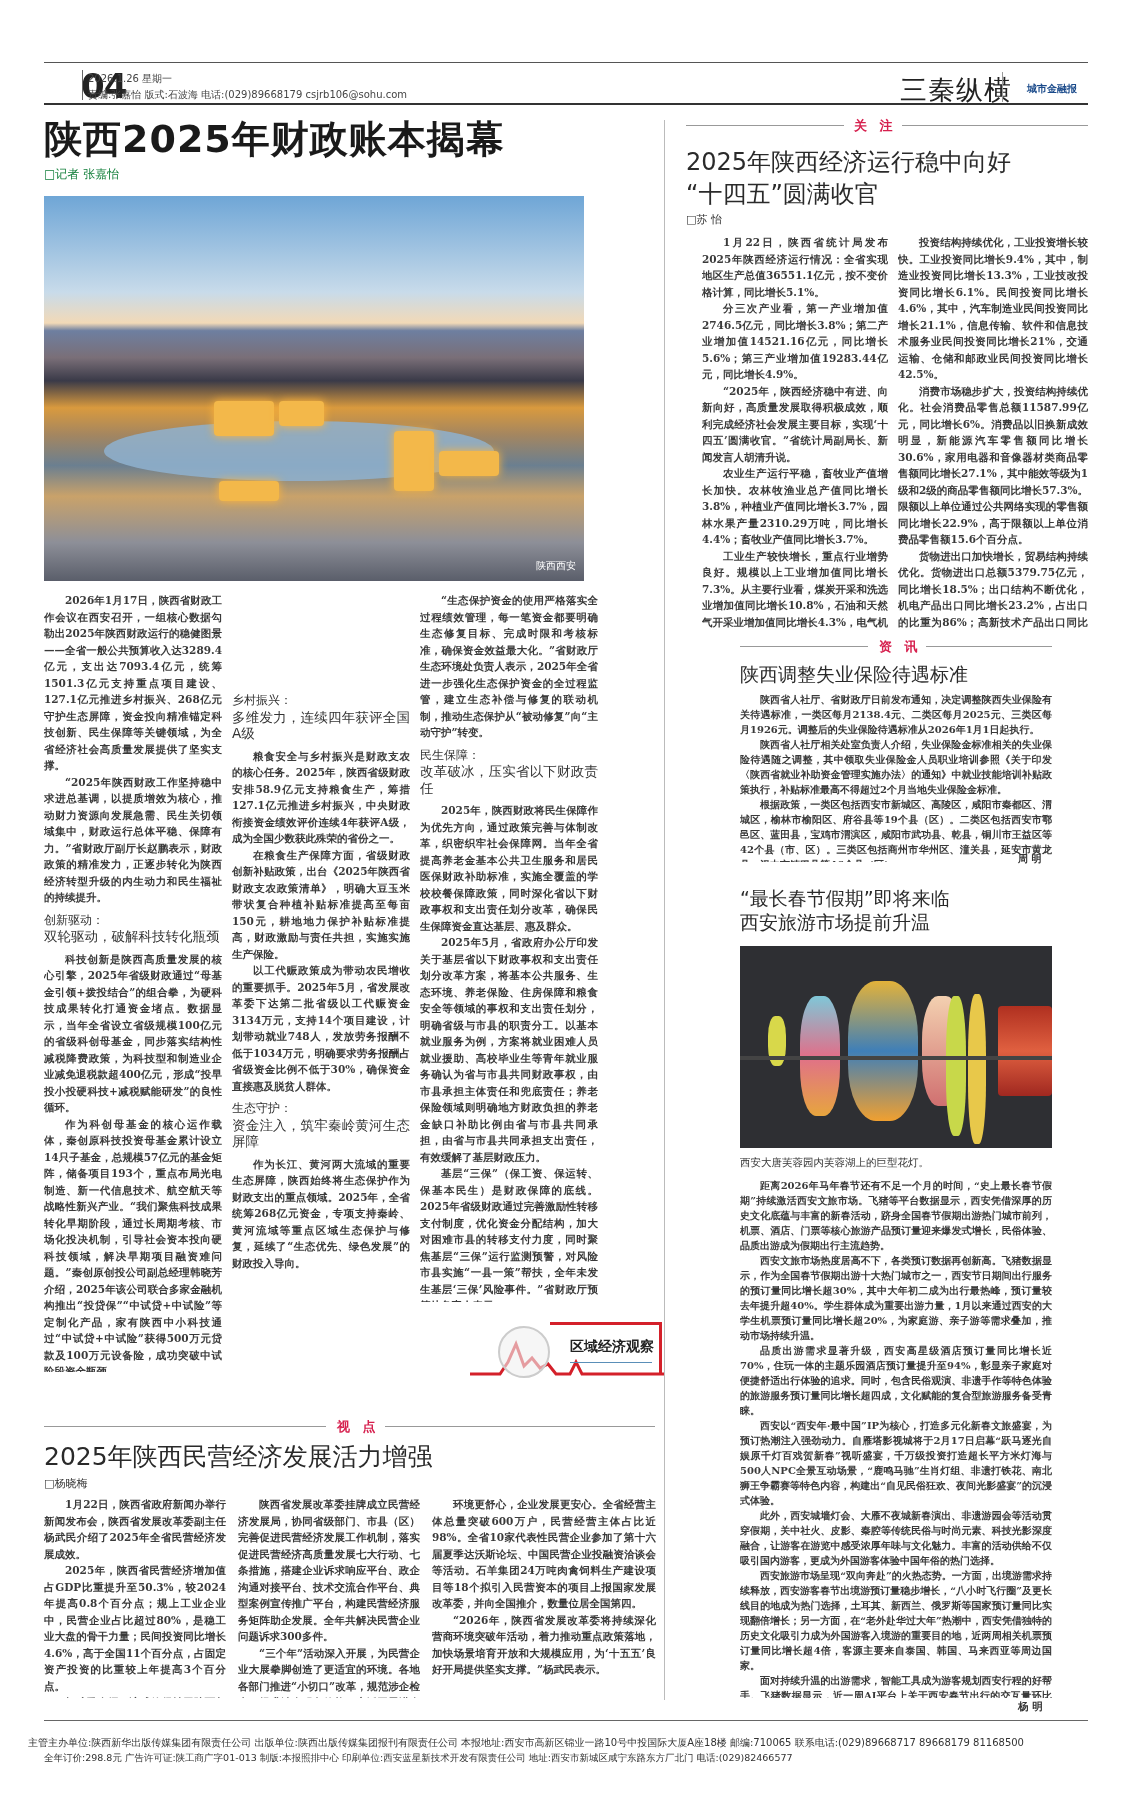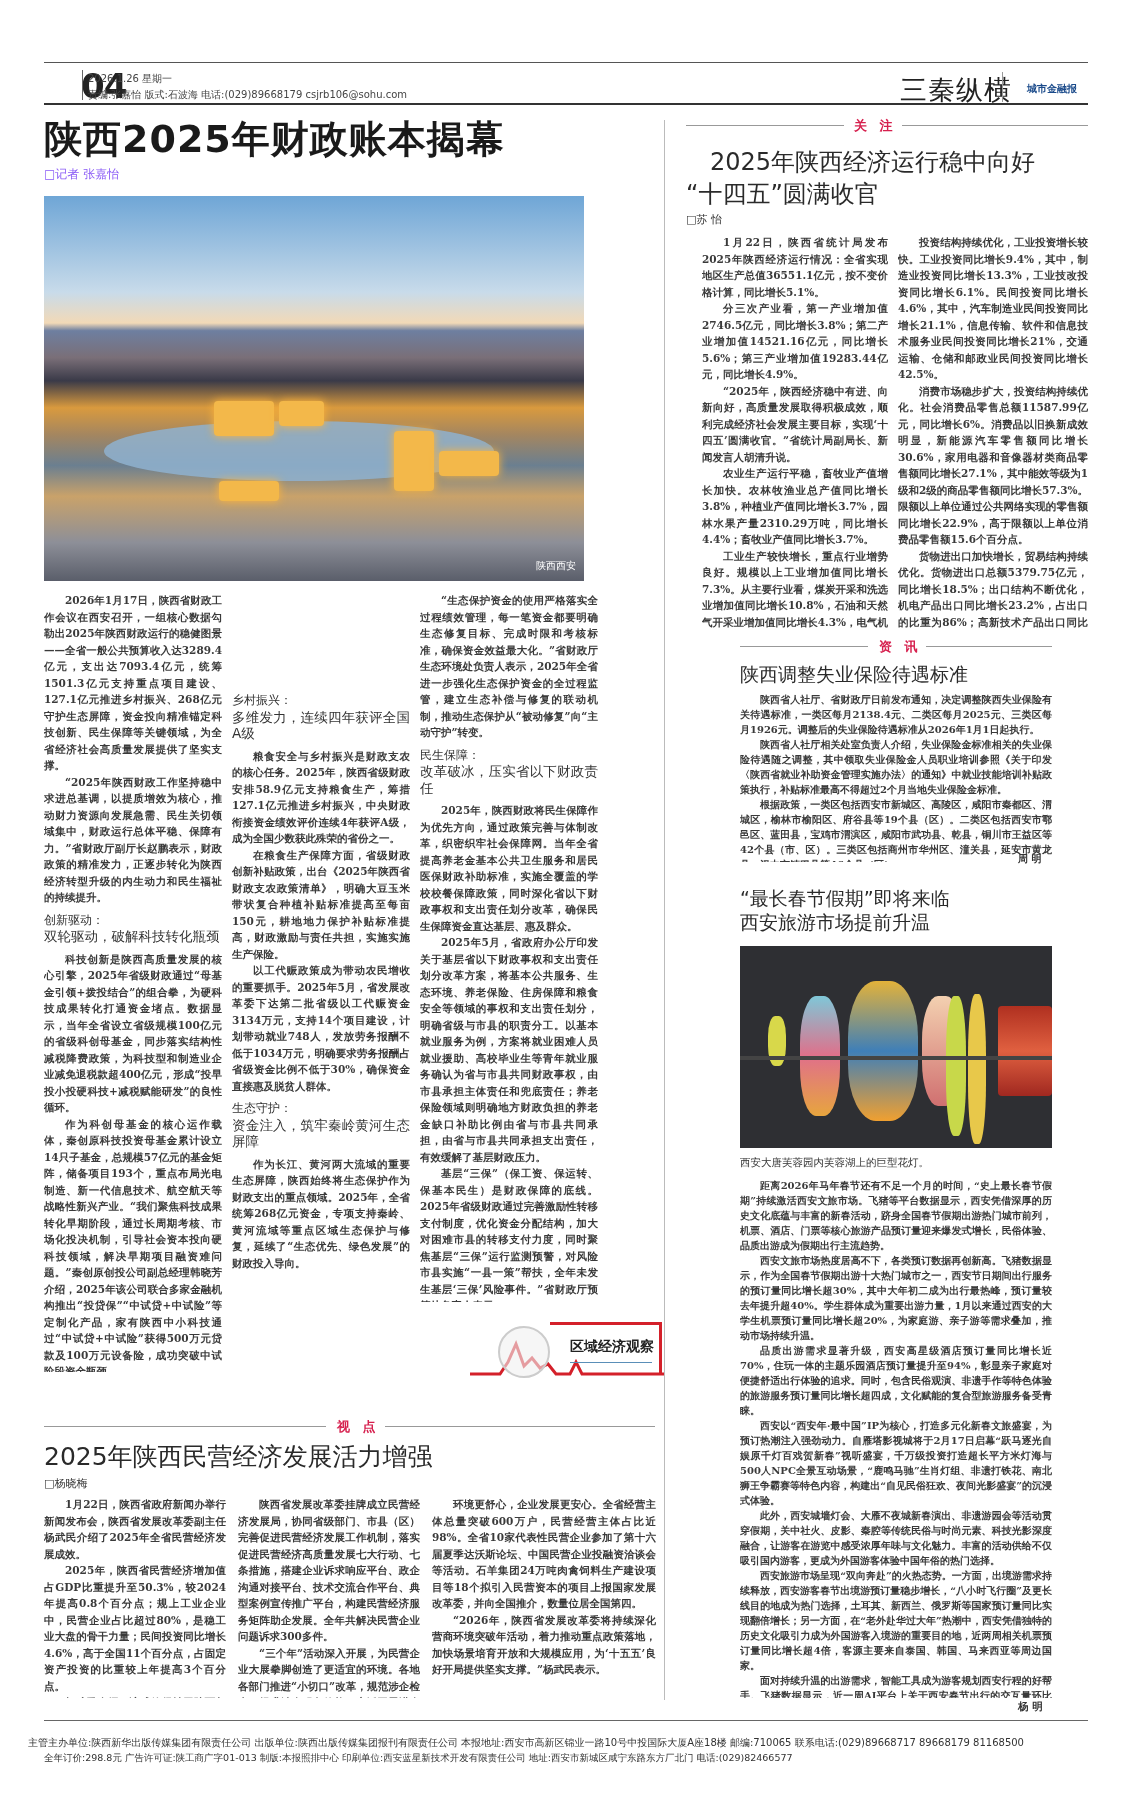--- a/index.html
+++ b/index.html
@@ -13,21 +13,21 @@
   #page-num { left: 44px; top: 66px; font-size: 34px; font-weight: bold; color: #222; letter-spacing: -1px; margin-left: 37px; }
   #hdr-sep { left: 82px; top: 70px; width: 1px; height: 30px; background: #666; }
   #hdr-date { left: 88px; top: 72px; font-size: 10px; color: #444; }
   #hdr-meta { left: 88px; top: 88px; font-size: 10px; color: #444; white-space: nowrap; }
   #section-name { left: 900px; top: 72px; font-size: 27px; color: #222; letter-spacing: 1px; }
   #hdr-sep2 { left: 1002px; top: 72px; width: 1px; height: 30px; background: #999; }
   #brand-name { left: 1010px; top: 82px; font-size: 10px; color: #1a4a8a; font-weight: bold; margin-left: 17px; }
 
   
   #main-title { left: 44px; top: 114px; font-size: 38px; font-weight: bold; color: #1a1a1a; letter-spacing: 1px; }
-  #main-byline { left: 44px; top: 166px; font-size: 12px; color: #8b5cf6; }
+  #main-byline { left: 44px; top: 166px; font-size: 12px; color: #15803d; }
   #main-photo { left: 44px; top: 196px; width: 540px; height: 385px; overflow: hidden;
     background: linear-gradient(180deg, #6fa6d6 0%, #c8dbea 25%, #f2d9b7 33%, #6e7fa0 35%, #7a6f78 42%, #3a3a48 48%, #d99a3e 55%, #a48660 62%, #6b7f90 70%, #c9a26a 78%, #8d8f98 90%, #5a5e6a 100%); }
   #photo-credit { right: 8px; bottom: 8px; font-size: 10px; color: #fff; margin-top: 8px; }
   .lake { position: absolute; background: #8fb1cf; border-radius: 50%; opacity: .85; }
   .glow { position: absolute; background: #f3b84a; border-radius: 4px; box-shadow: 0 0 10px #ffb53a; }
 
   .col { position: absolute; font-size: 10.5px; line-height: 16.5px; color: #3a3a3a; text-align: justify; }
   .col p { text-indent: 2em; font-weight: bold; }
   .subhead { font-family: "DejaVu Sans", "Liberation Sans", sans-serif; color: #333; margin: 6px 0 6px; }
   .subhead .s1 { font-size: 12px; display: block; }
@@ -127,21 +127,21 @@
   <div id="logo-frame"></div>
   <div id="logo-text">区域经济观察</div>
   <div class="abs" style="left:100px;top:40px;width:82px;height:1px;background:#5a8fb8;"></div>
 </div>
 
 <div id="vdivider" class="abs"></div>
 
 <div class="kicker-line" style="left:686px;top:125px;width:158px;"></div>
 <div class="kicker" style="left:854px;top:117px;">关 注</div>
 <div class="kicker-line" style="left:902px;top:125px;width:186px;"></div>
-<div class="rtitle" style="left:686px;top:146px;font-size:24px;margin-left:24px;">2025年陕西经济运行稳中向好</div>
+<div class="rtitle" style="left:686px;top:146px;font-size:24px;">2025年陕西经济运行稳中向好</div>
 <div class="rtitle" style="left:686px;top:178px;font-size:24px;">“十四五”圆满收官</div>
 <div class="abs sans" style="left:686px;top:212px;font-size:11px;">□苏 怡</div>
 
 <div class="col" style="left:702px;top:234px;width:186px;height:396px;overflow:hidden;">
   <p>1月22日，陕西省统计局发布2025年陕西经济运行情况：全省实现地区生产总值36551.1亿元，按不变价格计算，同比增长5.1%。</p>
   <p>分三次产业看，第一产业增加值2746.5亿元，同比增长3.8%；第二产业增加值14521.16亿元，同比增长5.6%；第三产业增加值19283.44亿元，同比增长4.9%。</p>
   <p>“2025年，陕西经济稳中有进、向新向好，高质量发展取得积极成效，顺利完成经济社会发展主要目标，实现‘十四五’圆满收官。”省统计局副局长、新闻发言人胡清升说。</p>
   <p>农业生产运行平稳，畜牧业产值增长加快。农林牧渔业总产值同比增长3.8%，种植业产值同比增长3.7%，园林水果产量2310.29万吨，同比增长4.4%；畜牧业产值同比增长3.7%。</p>
   <p>工业生产较快增长，重点行业增势良好。规模以上工业增加值同比增长7.3%。从主要行业看，煤炭开采和洗选业增加值同比增长10.8%，石油和天然气开采业增加值同比增长4.3%，电气机械和器材制造业增加值同比增长26.3%，汽车制造业增加值同比增长20.2%。从产品产量看，代表新质生产力的3D打印设备产量同比增长71.3%，民用无人机产量同比增长50.1%，工业机器人产量同比增长49.5%。</p>
 </div>

